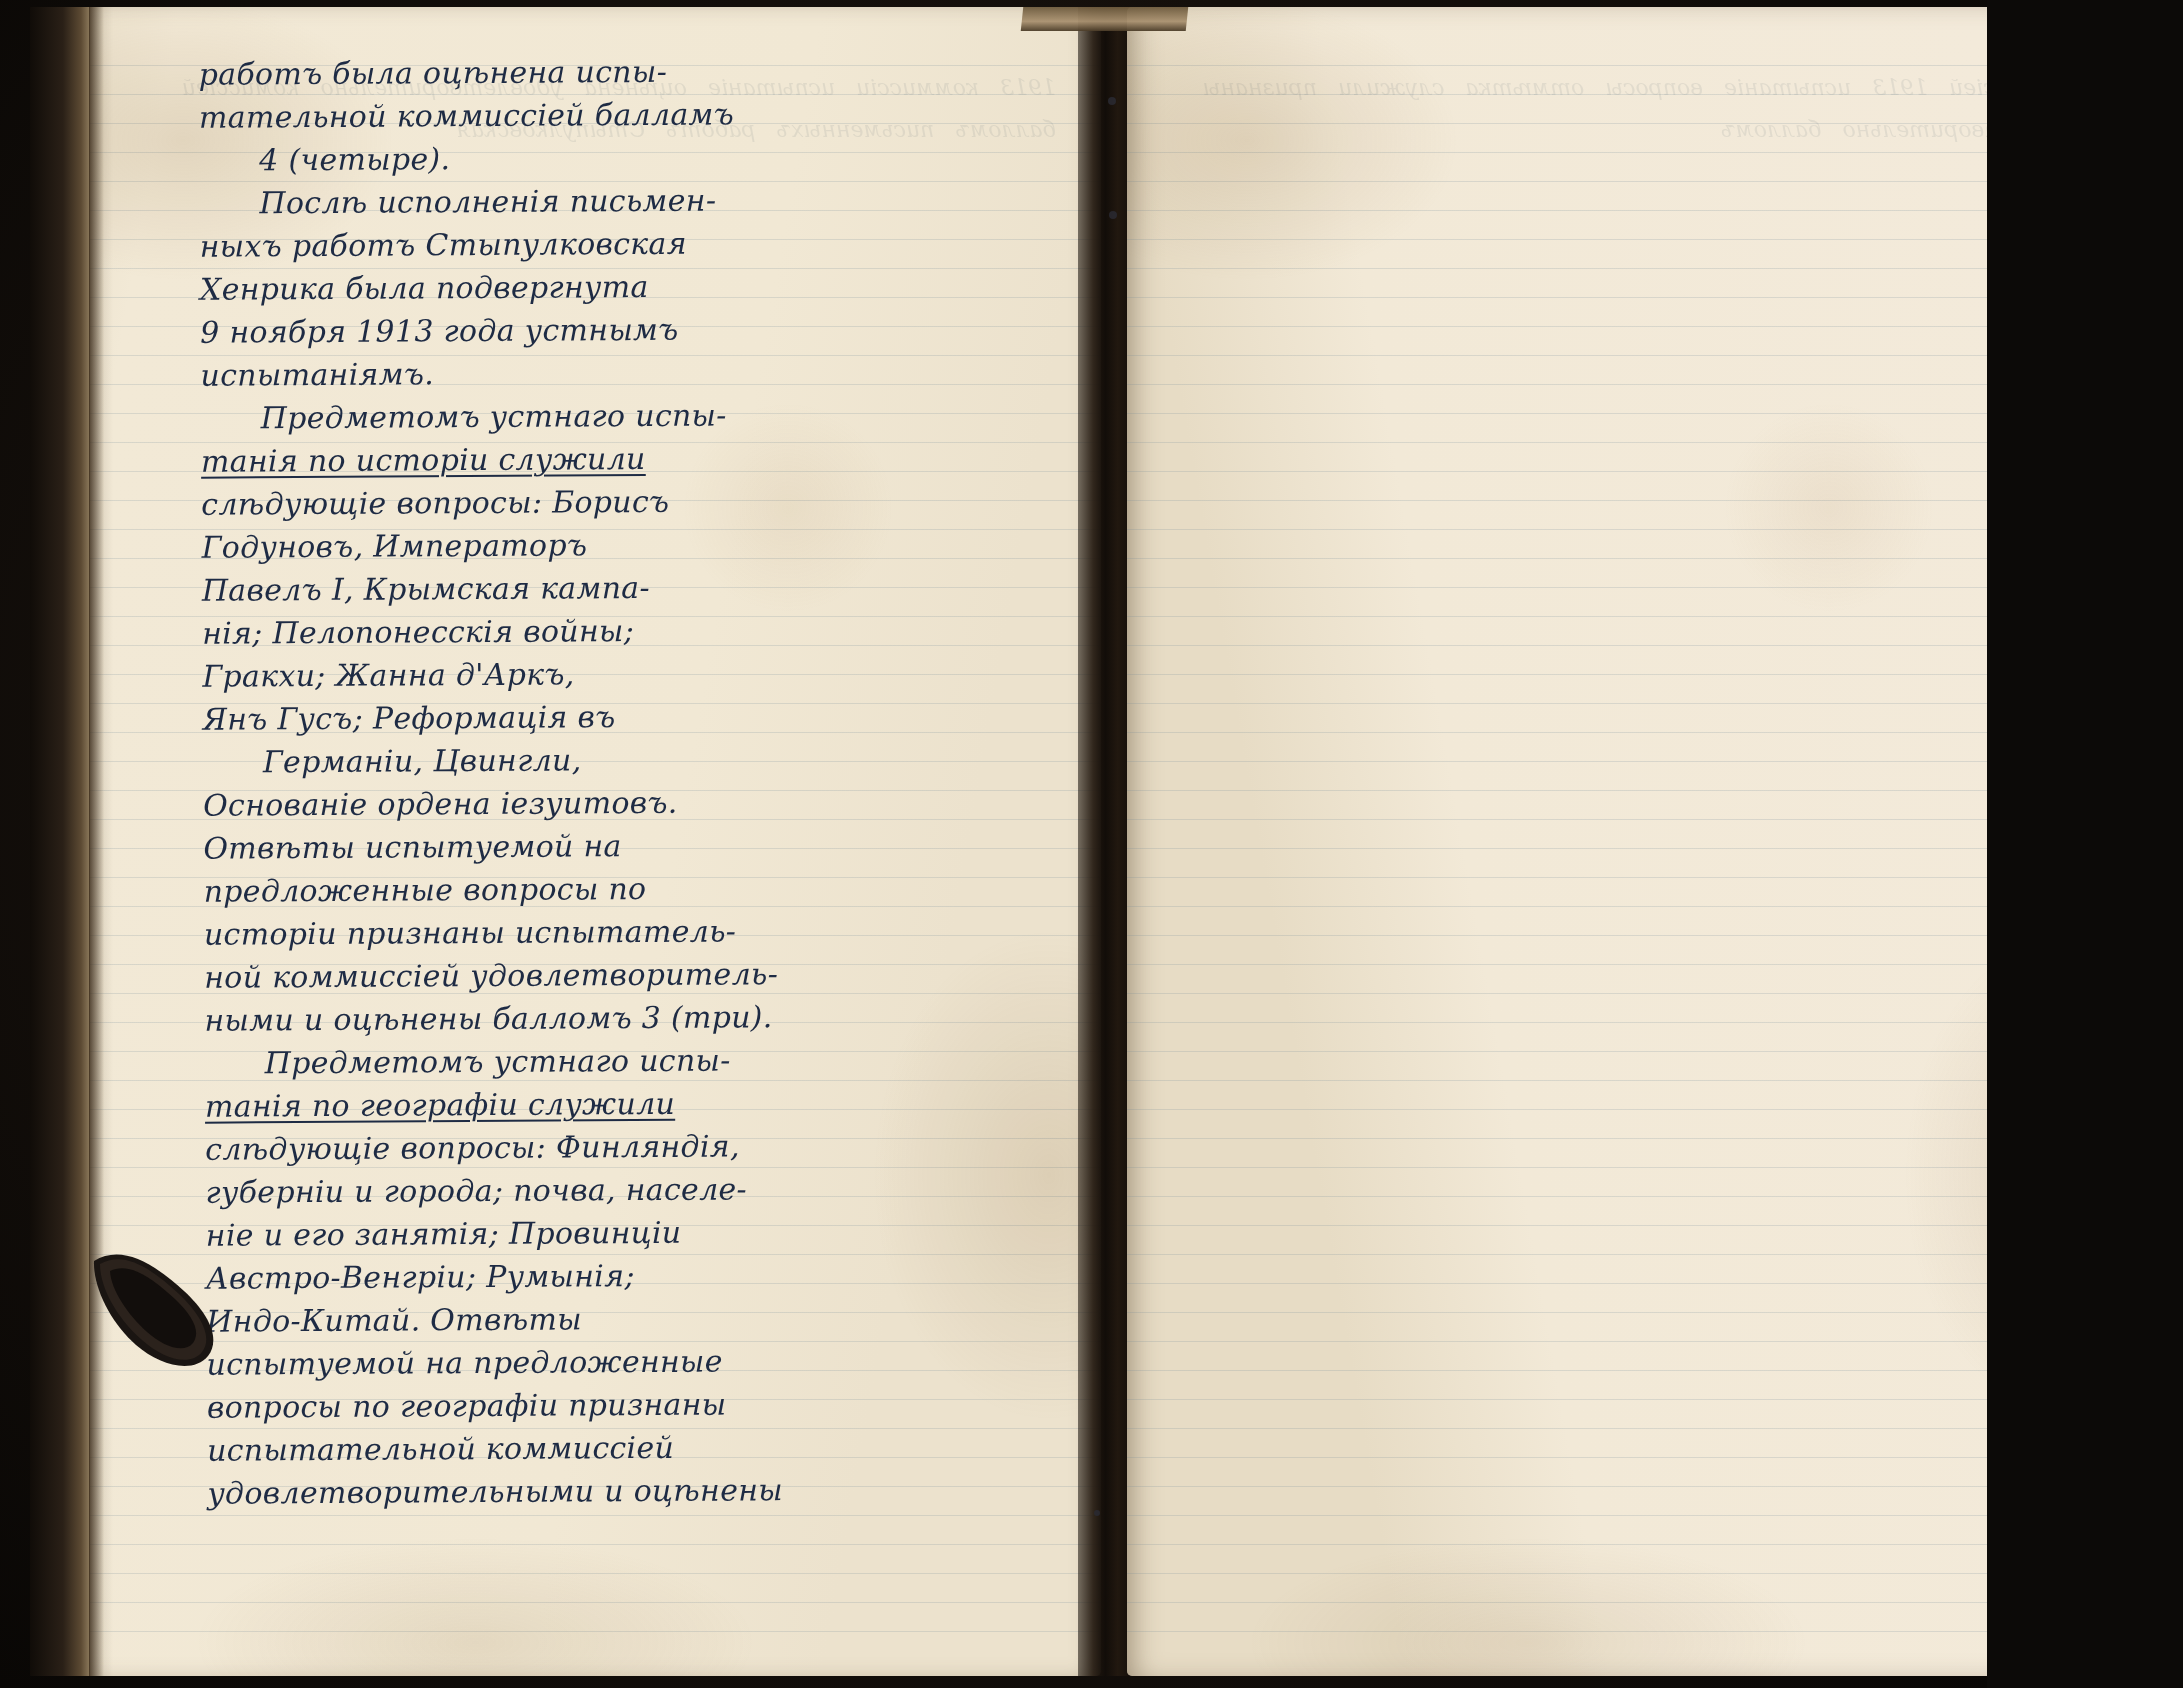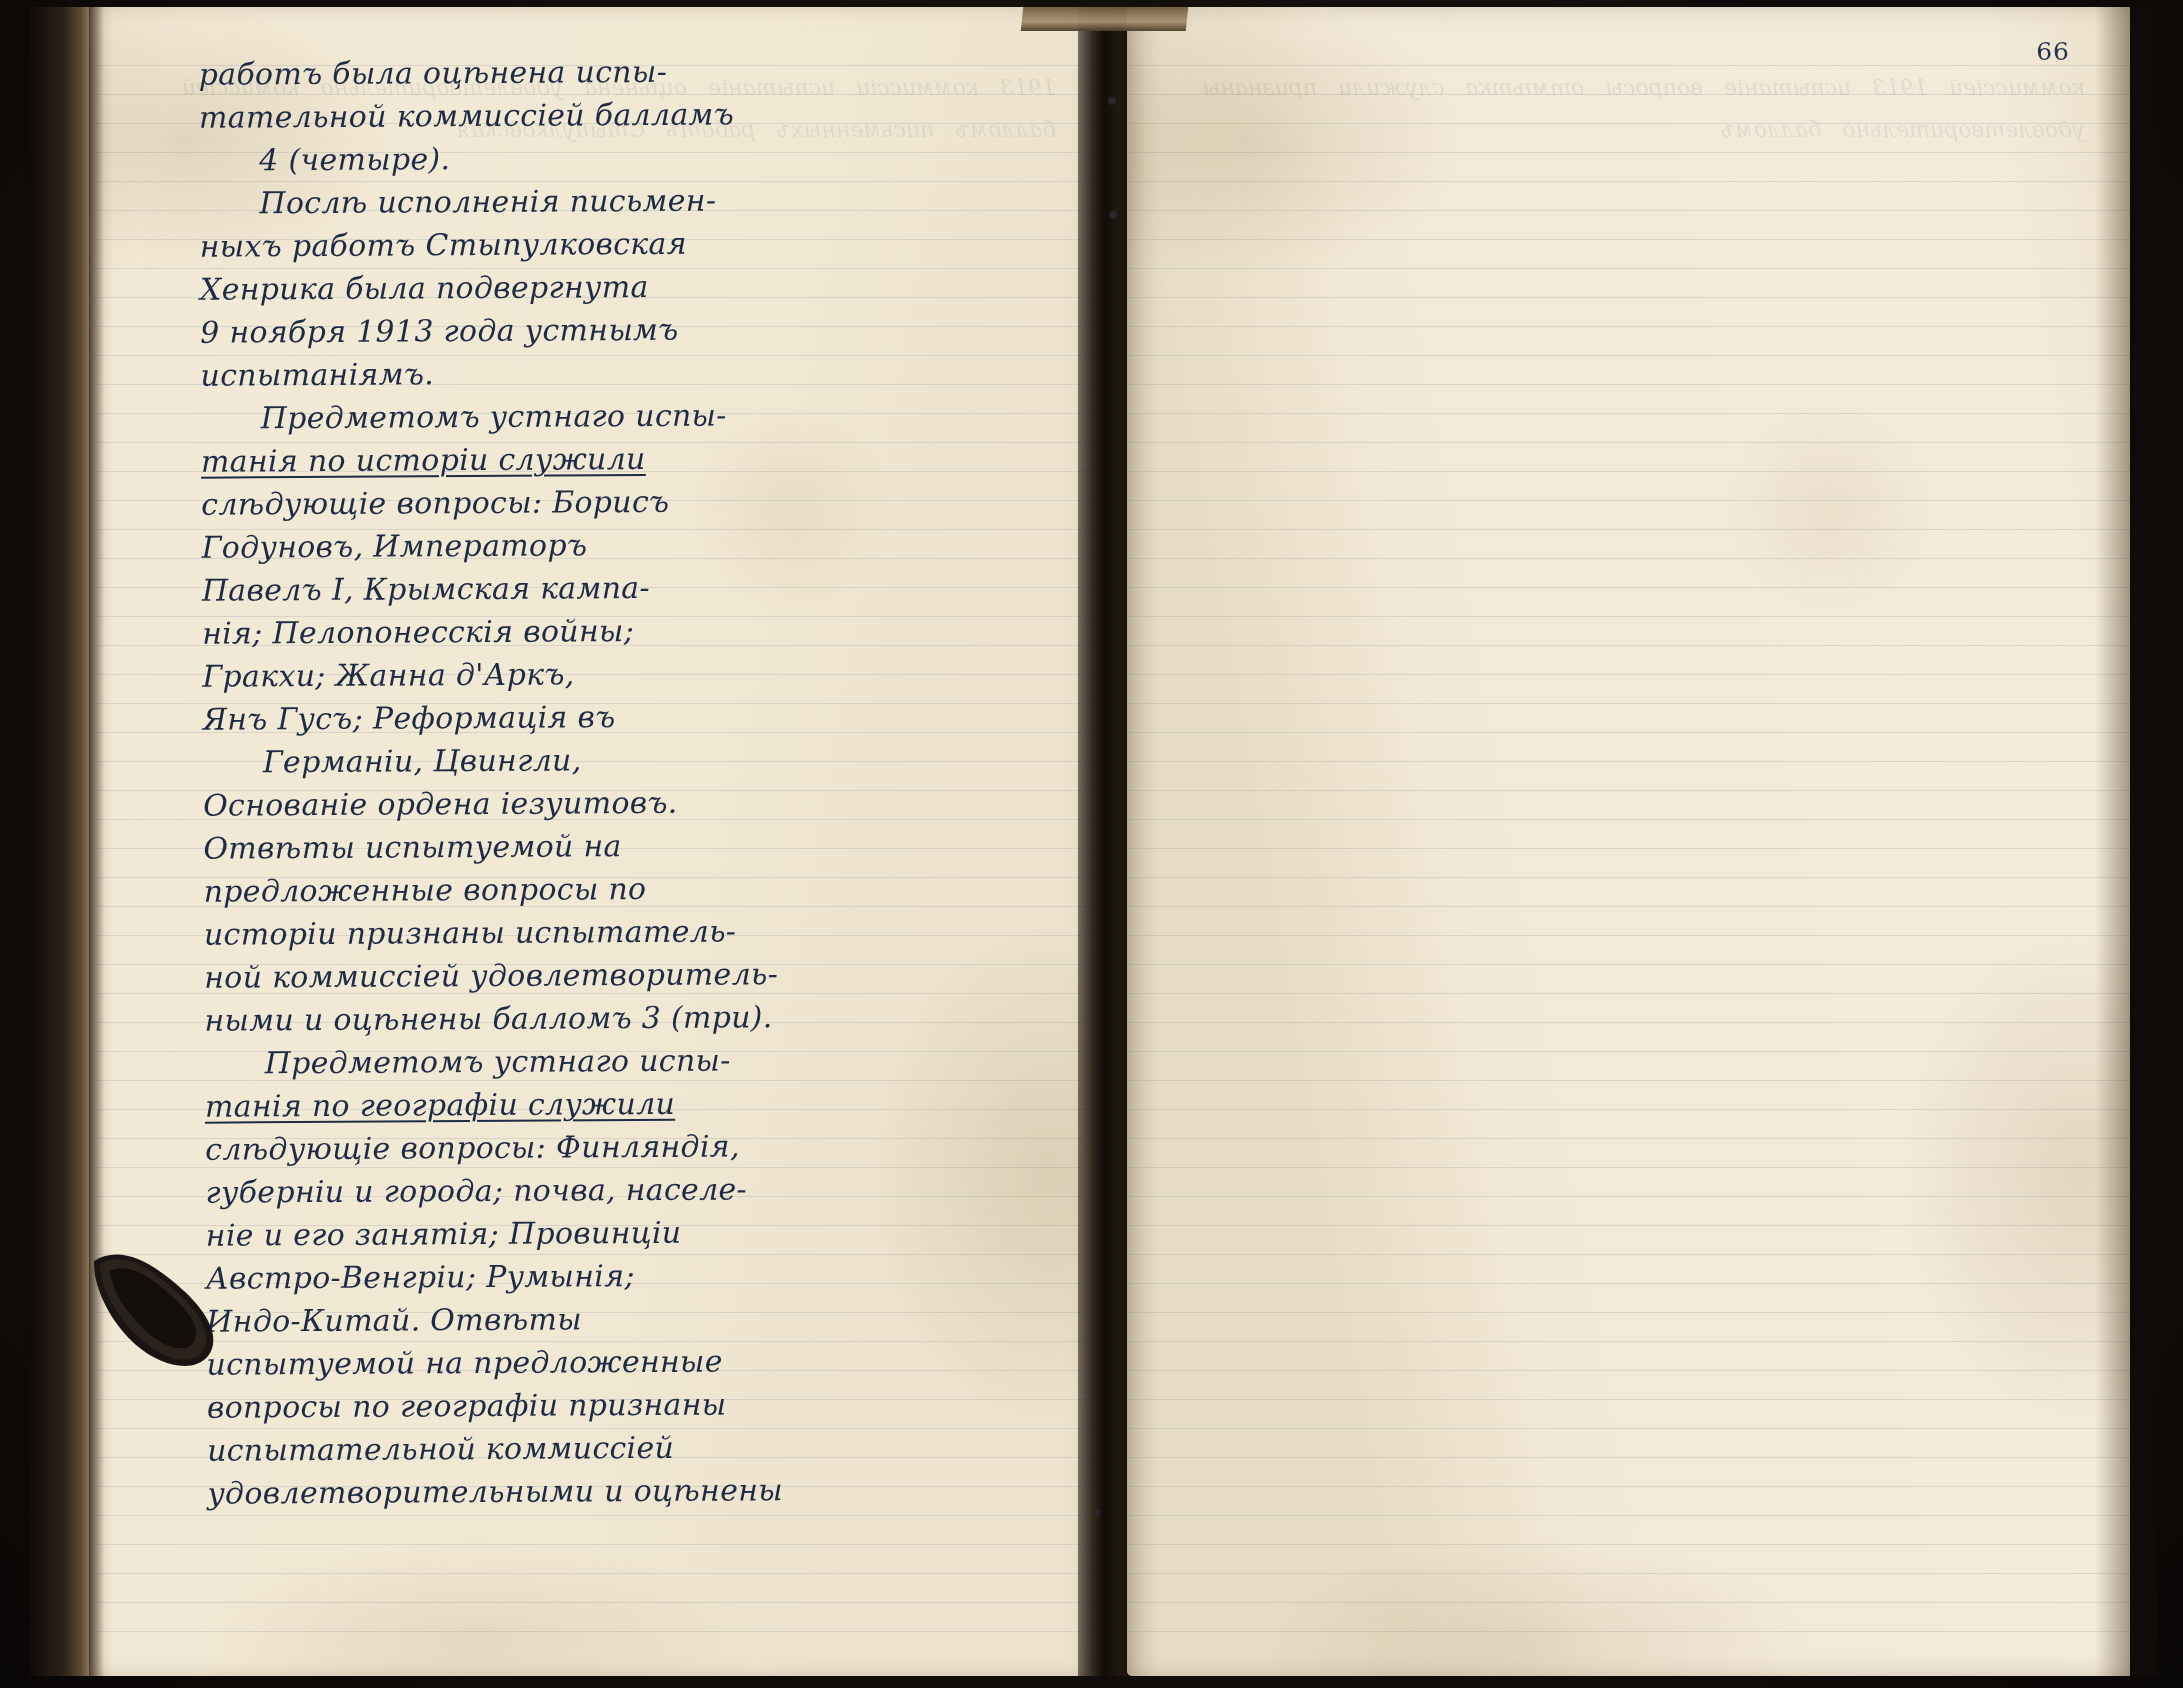--- a/index.html
+++ b/index.html
@@ -10,21 +10,21 @@
   body {
     width: 2183px;
     height: 1689px;
     overflow: hidden;
     font-family: "DejaVu Serif", serif;
   }
 
   
   #scene {
     position: relative;
-    width: 2183px;
+    width: 1987px;
     height: 1689px;
     background: #17120d;
     overflow: hidden;
   }
 
   
   .desk {
     position: absolute;
     inset: 0;
     background:

